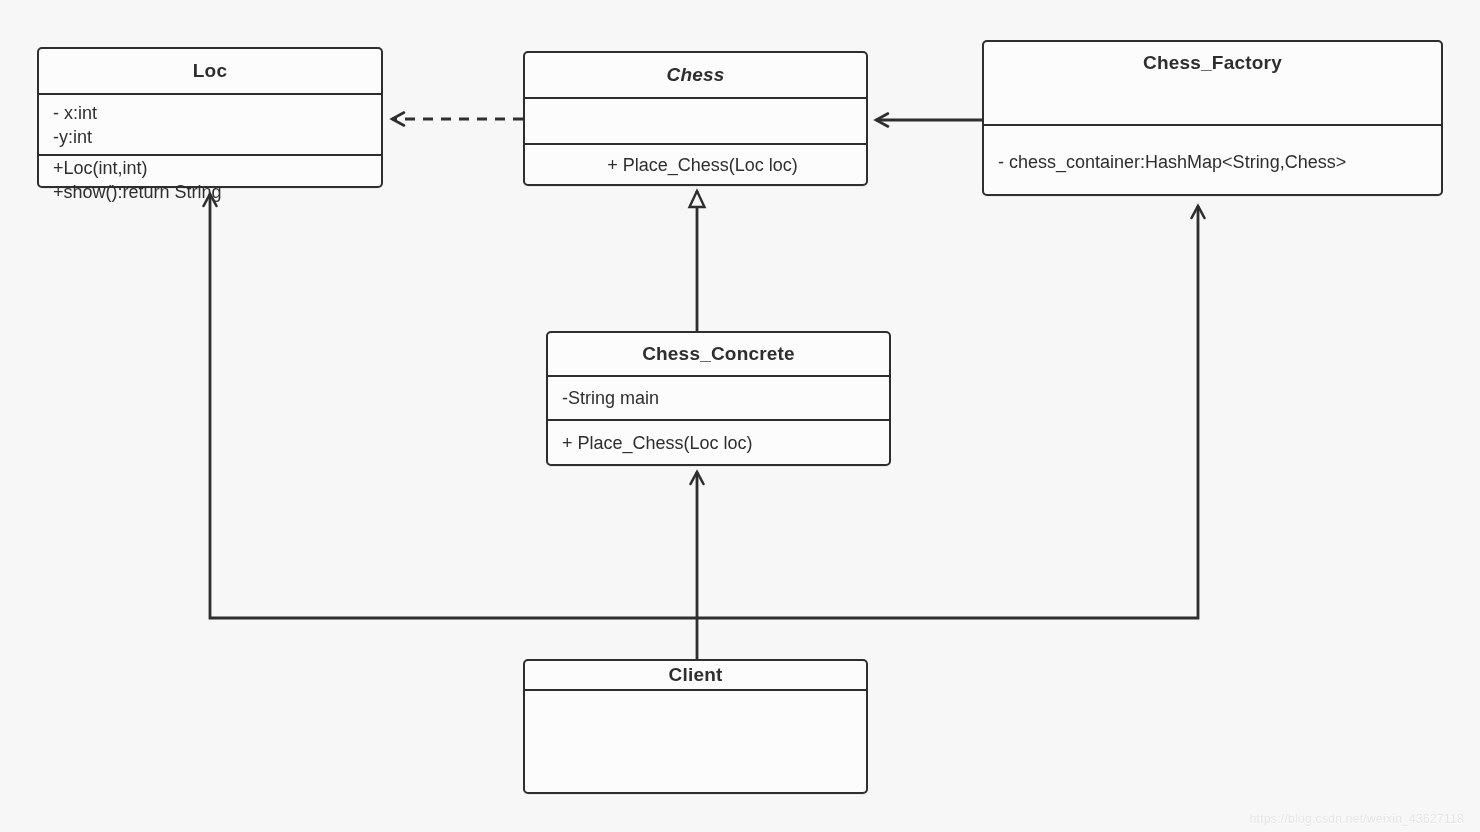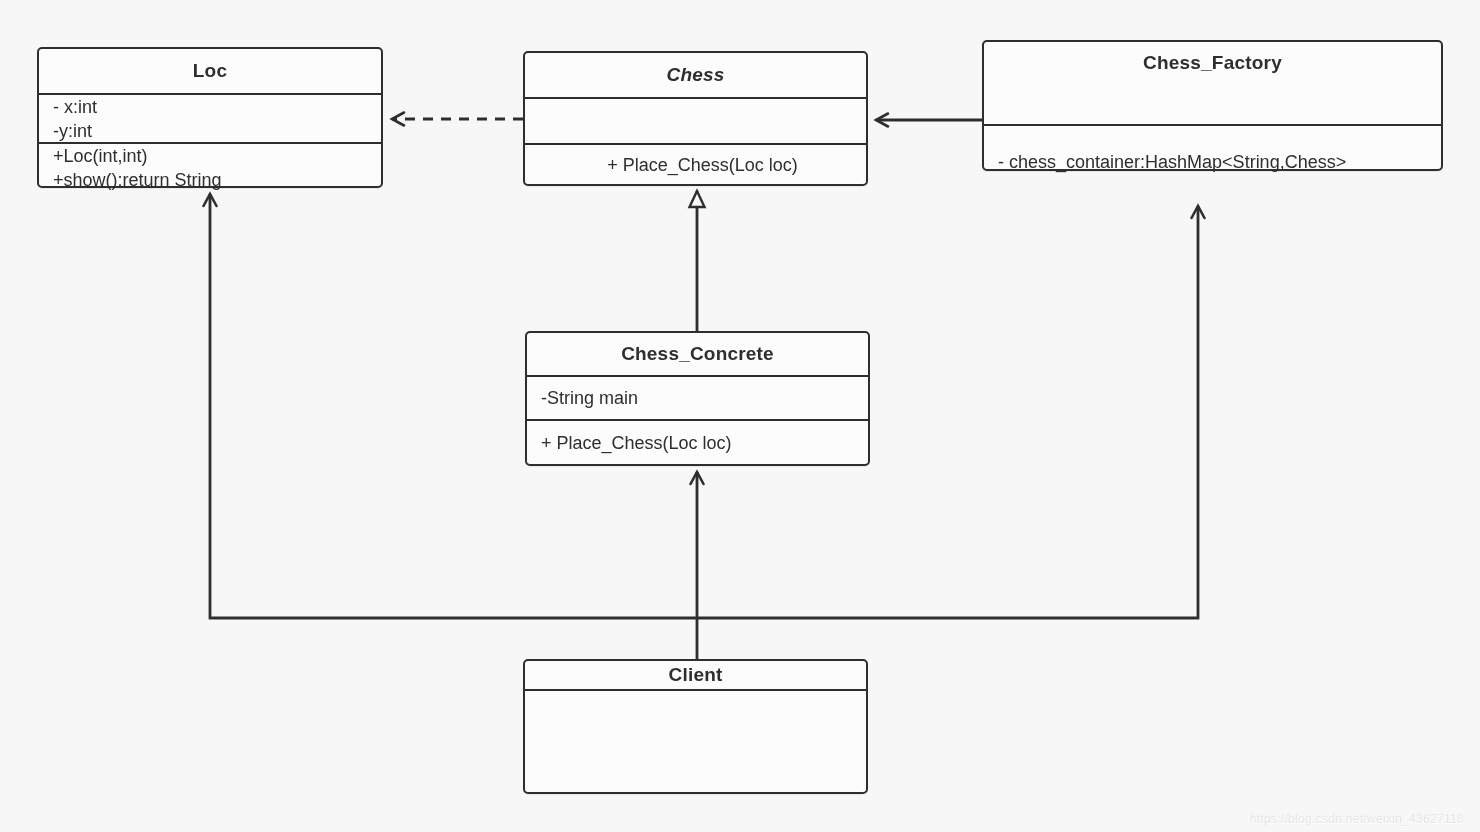--- a/index.html
+++ b/index.html
@@ -86,46 +86,46 @@
 
      Loc (via horizontal bus at y=618) --&gt;
     <path d="M697 618 L210 618 L210 194" fill="none" stroke="#2e2e2e" stroke-width="2.8" marker-end="url(#openArrow)"></path>
 
      Chess_Factory (via horizontal bus at y=618) --&gt;
     <path d="M697 618 L1198 618 L1198 206" fill="none" stroke="#2e2e2e" stroke-width="2.8" marker-end="url(#openArrow)"></path>
   </svg>
 
   <div class="uml-class" style="left:37px; top:47px; width:346px; height:141px;">
     <div class="uml-title" style="height:44px;">Loc</div>
-    <div class="uml-section" style="height:49px;">
+    <div class="uml-section" style="height:61px;">
       <div class="uml-line">- x:int</div>
       <div class="uml-line">-y:int</div>
     </div>
     <div class="uml-section grow">
       <div class="uml-line">+Loc(int,int)</div>
       <div class="uml-line">+show():return String</div>
     </div>
   </div>
 
   <div class="uml-class" style="left:523px; top:51px; width:345px; height:135px;text-align:center;">
     <div class="uml-title abstract" style="height:44px;">Chess</div>
     <div class="uml-section" style="height:46px;"></div>
     <div class="uml-section grow">
       <div class="uml-line">+ Place_Chess(Loc loc)</div>
     </div>
   </div>
 
-  <div class="uml-class" style="left:982px; top:40px; width:461px; height:131px;">
+  <div class="uml-class" style="left:982px; top:40px; width:461px; height:156px;">
     <div class="uml-title" style="height:42px;">Chess_Factory</div>
     <div class="uml-section" style="height:74px;margin-top:40px;">
       <div class="uml-line">- chess_container:HashMap&lt;String,Chess&gt;</div>
     </div>
   </div>
 
-  <div class="uml-class" style="left:525px; top:331px; width:345px; height:135px;">
+  <div class="uml-class" style="left:546px; top:331px; width:345px; height:135px;">
     <div class="uml-title" style="height:42px;">Chess_Concrete</div>
     <div class="uml-section" style="height:44px;">
       <div class="uml-line">-String main</div>
     </div>
     <div class="uml-section grow">
       <div class="uml-line">+ Place_Chess(Loc loc)</div>
     </div>
   </div>
 
   <div class="uml-class" style="left:523px; top:659px; width:345px; height:135px;">

